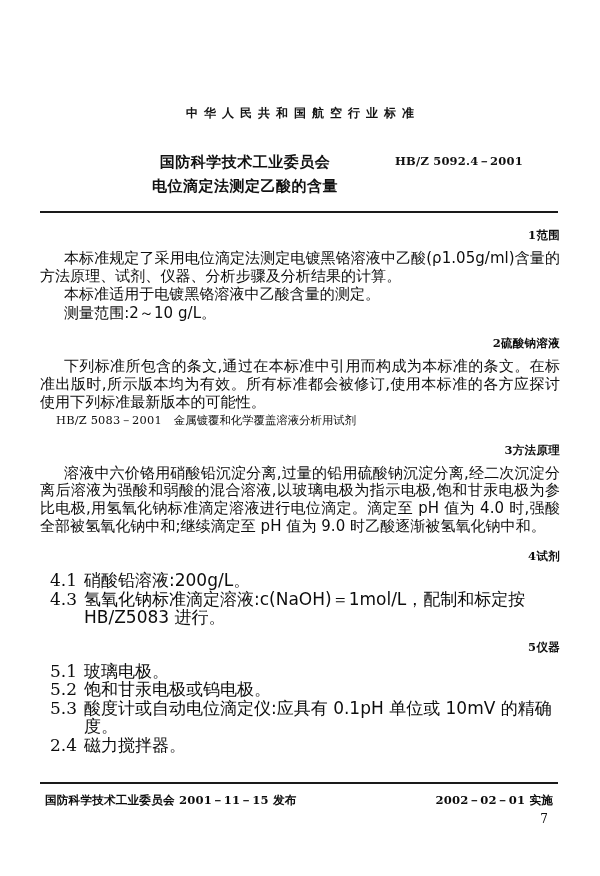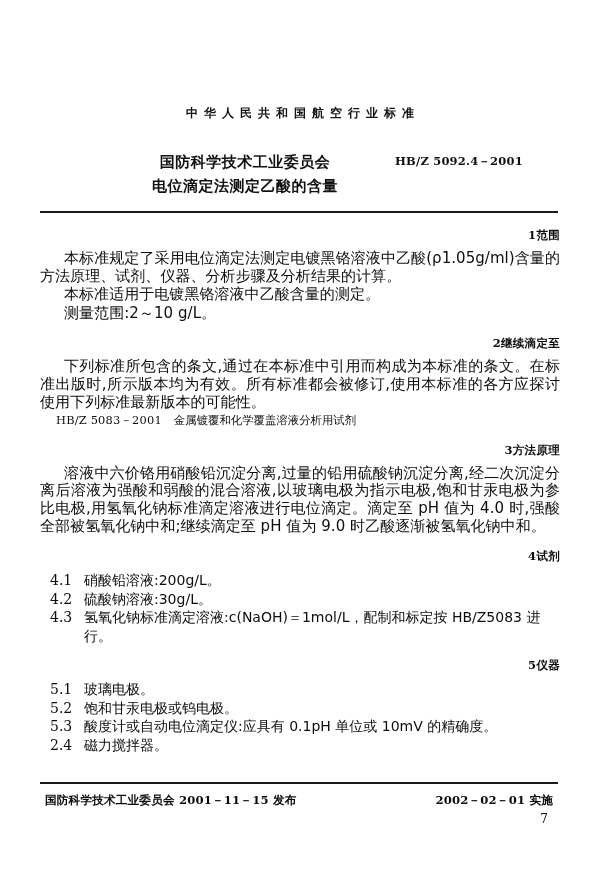--- a/index.html
+++ b/index.html
@@ -126,21 +126,21 @@
     margin-left: 16px;
     color: #0d0d0d;
   }
   .ref-code {
     font-family: "DejaVu Serif", "Liberation Serif", serif;
     letter-spacing: 0.2px;
   }
   .ref-name { margin-left: 12px; }
 
   .item {
-    font-size: 14px;
+    font-size: 17px;
     line-height: 18.5px;
     color: #0d0d0d;
     margin-left: 10px;
     display: flex;
     align-items: baseline;
   }
   .item .inum {
     font-family: "DejaVu Serif", "Liberation Serif", serif;
     min-width: 34px;
     display: inline-block;
@@ -197,21 +197,21 @@
     <div class="sec-head">
       <span class="num">1</span><span>范围</span>
     </div>
     <p class="para indent">本标准规定了采用电位滴定法测定电镀黑铬溶液中乙酸(ρ1.05g/ml)含量的方法原理、试剂、仪器、分析步骤及分析结果的计算。</p>
     <p class="para indent">本标准适用于电镀黑铬溶液中乙酸含量的测定。</p>
     <p class="para indent">测量范围:2～10 g/L。</p>
 
     <div class="gap-md"></div>
 
     <div class="sec-head">
-      <span class="num">2</span><span>继续滴定至</span>
+      <span class="num">2</span><span>硫酸钠溶液</span>
     </div>
     <p class="para indent">下列标准所包含的条文,通过在本标准中引用而构成为本标准的条文。在标准出版时,所示版本均为有效。所有标准都会被修订,使用本标准的各方应探讨使用下列标准最新版本的可能性。</p>
     <div class="ref-line">
       <span class="ref-code">HB/Z 5083－2001</span><span class="ref-name">金属镀覆和化学覆盖溶液分析用试剂</span>
     </div>
 
     <div class="gap-md"></div>
 
     <div class="sec-head">
       <span class="num">3</span><span>方法原理</span>
@@ -221,24 +221,20 @@
     <div class="gap-md"></div>
 
     <div class="sec-head">
       <span class="num">4</span><span>试剂</span>
     </div>
     <div class="item">
       <span class="inum">4.1</span>
       <span class="itext">硝酸铅溶液:200g/L。</span>
     </div>
     <div class="item">
-      <span class="inum">4.2</span>
-      <span class="itext">硫酸钠溶液:30g/L。</span>
-    </div>
-    <div class="item">
       <span class="inum">4.3</span>
       <span class="itext">氢氧化钠标准滴定溶液:c(NaOH)＝1mol/L，配制和标定按 HB/Z5083 进行。</span>
     </div>
 
     <div class="gap-md"></div>
 
     <div class="sec-head">
       <span class="num">5</span><span>仪器</span>
     </div>
     <div class="item">

